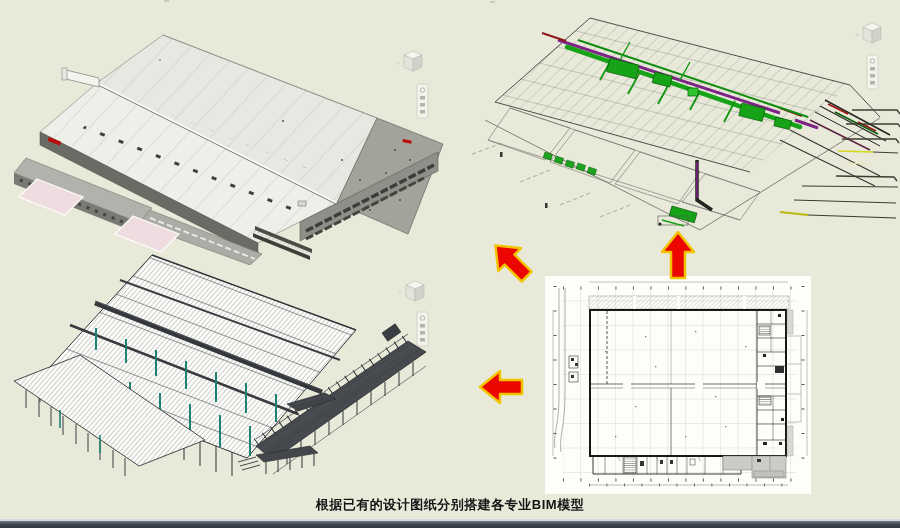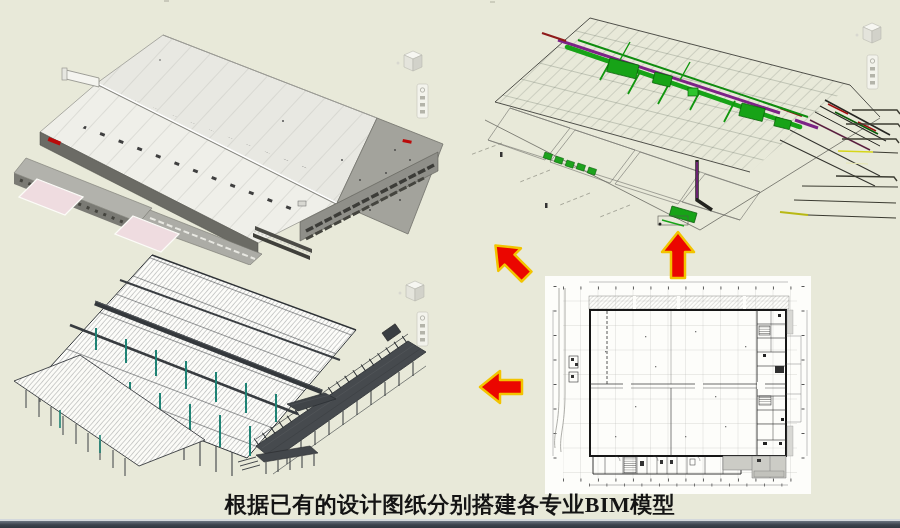--- a/index.html
+++ b/index.html
@@ -8,21 +8,21 @@
   .panel{position:absolute;}
   #arch{left:0;top:0;}
   #mep{left:450px;top:0;}
   #struct{left:0;top:250px;}
   #plan{left:545px;top:276px;}
   .arrow{position:absolute;overflow:visible;}
   #arrow-up{left:656px;top:230px;}
   #arrow-upleft{left:488px;top:238px;}
   #arrow-left{left:478px;top:368px;}
   .caption{position:absolute;left:0;top:491px;width:100%;height:27px;line-height:27px;
-    text-align:center;font-size:22px;font-weight:bold;letter-spacing:.5px;color:#141414;font-family:Liberation Serif, serif;}
+    text-align:center;font-size:13px;font-weight:bold;letter-spacing:.5px;color:#141414;}
   .footer-bar{position:absolute;left:0;bottom:0;width:100%;height:9px;
     border-top:2px solid var(--footer-edge,#d3d8dc);box-sizing:border-box;
     background:linear-gradient(to bottom,#6a7480 0%,var(--footer-bar,#3a424c) 55%,#2f3740 100%);}
 </style>
 </head>
 <body>
 
 <div class="slide">
 
   <svg id="arch" class="panel" width="460" height="265" viewBox="0 0 460 265">

